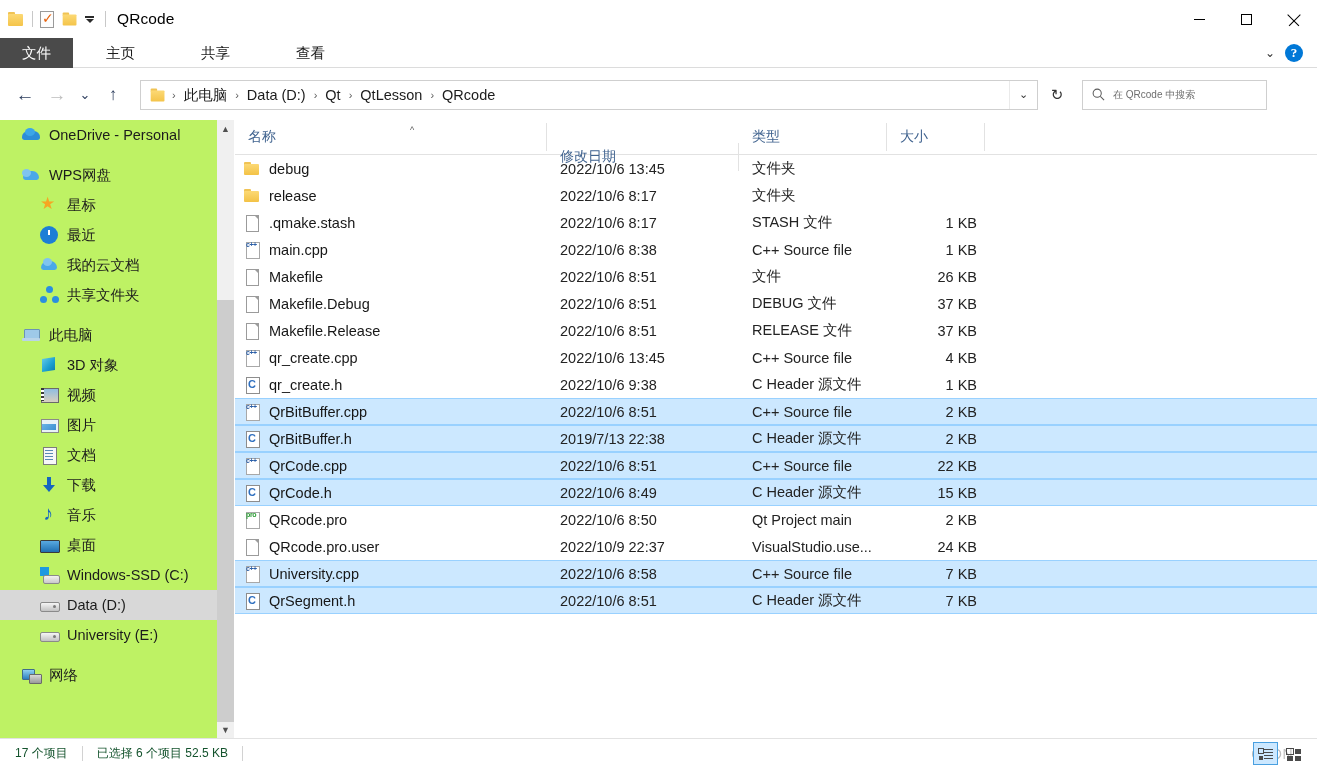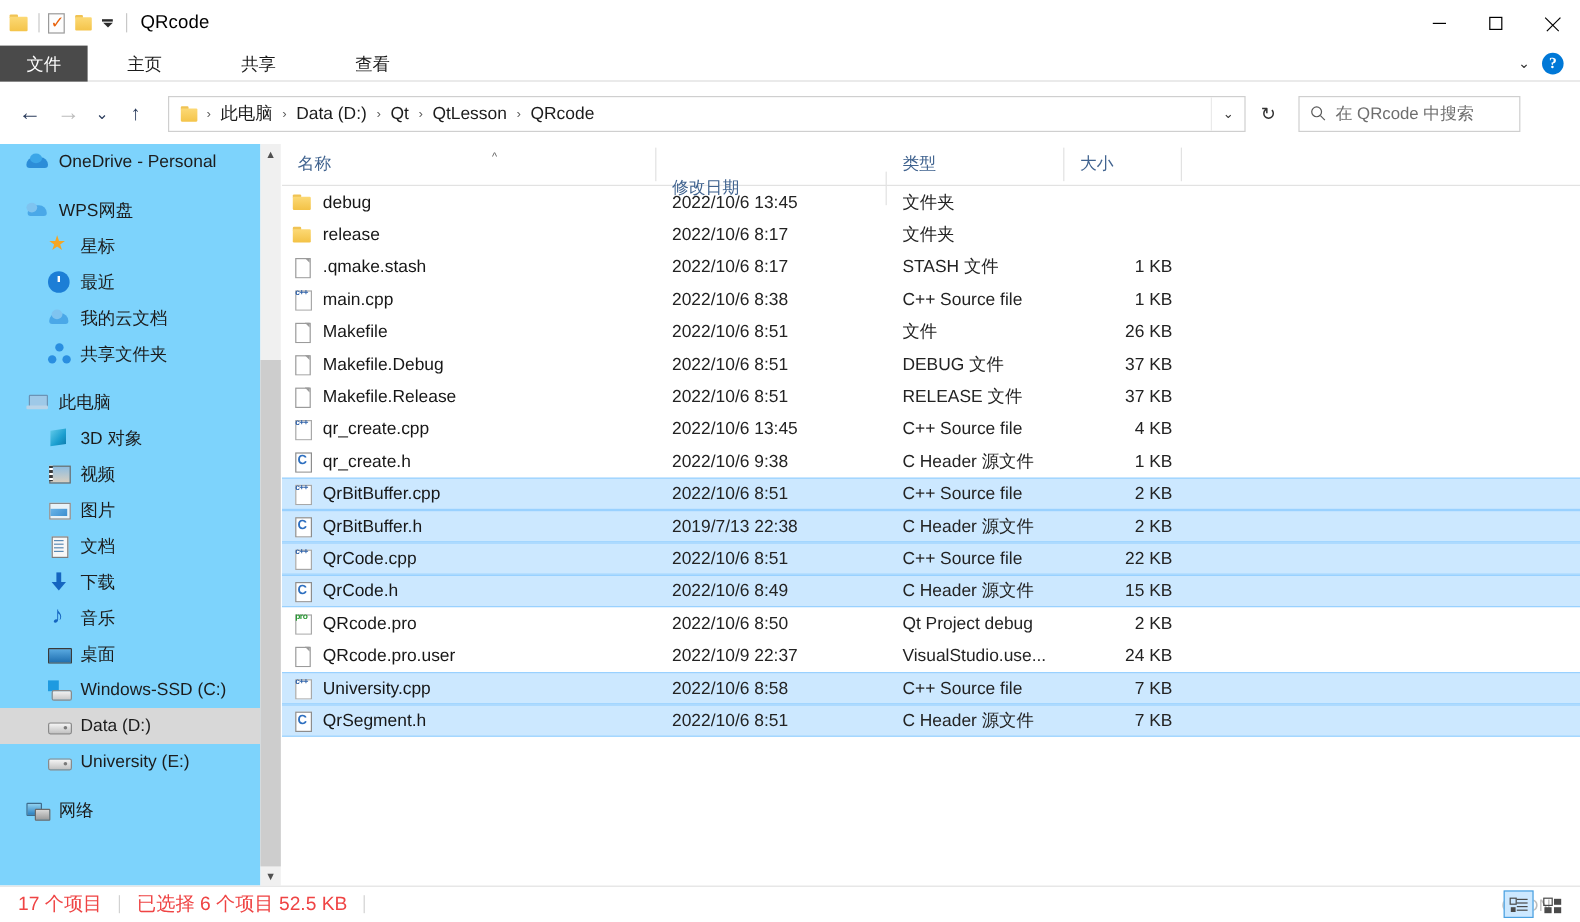--- a/index.html
+++ b/index.html
@@ -118,26 +118,26 @@
   .refresh-btn {
     width: 30px; height: 30px; margin-left: 4px; border: 1px solid transparent;
     display:flex;align-items:center;justify-content:center;
     font-size: 15px; color: #333;
   }
   .searchbox {
     margin-left: 10px; width: 185px; height: 30px; border: 1px solid #cfcfcf;
     display:flex; align-items:center; background:#fff;
   }
   .search-ico { width: 30px; display:flex; align-items:center; justify-content:center; color:#5a5a5a; font-size:13px;}
-  .search-ph { font-size: 14px; color: #6e6e6e; }
+  .search-ph { font-size: 10px; color: #6e6e6e; }
 
   
   .navpane {
     position: absolute; top: 120px; left: 0; width: 217px; height: 618px;
-    background: #7dd3fc; overflow: hidden;
+    background: #bef264; overflow: hidden;
   }
   .nav-item {
     display: flex; align-items: center; height: 30px; padding-left: 22px;
     font-size: 14.5px; color: #1c1c1c; cursor: default; white-space: nowrap;
   }
   .nav-item.indent1 { padding-left: 40px; }
   .nav-item.selected { background: #d8d8d8; }
   .nav-gap { height: 10px; }
   .nic { width: 18px; height: 18px; margin-right: 9px; flex: 0 0 18px; position: relative; }
 
@@ -370,21 +370,21 @@
     font-size:7px; font-weight:bold; color:#2a9a34; letter-spacing:-0.4px;
     font-family:"Liberation Sans",sans-serif;
   }
 
   
   .statusbar {
     position: absolute; bottom: 0; left: 0; width: 1317px; height: 30px;
     background: #ffffff; border-top: 1px solid #e2e2e2;
     display: flex; align-items: center;
   }
-  .status-txt { font-size: 16px; color: #ef4444; }
+  .status-txt { font-size: 12px; color: #14532d; }
   .st1 { margin-left: 15px; }
   .st-sep { width: 1px; height: 15px; background: #d2d2d2; margin: 0 14px; }
   .viewbtns {
     position: absolute; right: 11px; top: 3px; display: flex; gap: 3px;
   }
   .vbtn {
     width: 25px; height: 23px; display:flex; align-items:center; justify-content:center;
     position: relative;
   }
   .vbtn.active { background: #cce8ff; border: 1px solid #4aa0e0; }
@@ -713,21 +713,21 @@
           <div class="cell date">2022/10/6 8:49</div>
           <div class="cell type">C Header 源文件</div>
           <div class="cell size">15 KB</div>
         </div>
         <div class="row">
           <div class="cell name">
             <span class="fic fic-pro"></span>
             <span class="fname">QRcode.pro</span>
           </div>
           <div class="cell date">2022/10/6 8:50</div>
-          <div class="cell type">Qt Project debug</div>
+          <div class="cell type">Qt Project main</div>
           <div class="cell size">2 KB</div>
         </div>
         <div class="row">
           <div class="cell name">
             <span class="fic fic-blank"></span>
             <span class="fname">QRcode.pro.user</span>
           </div>
           <div class="cell date">2022/10/9 22:37</div>
           <div class="cell type">VisualStudio.use...</div>
           <div class="cell size">24 KB</div>

